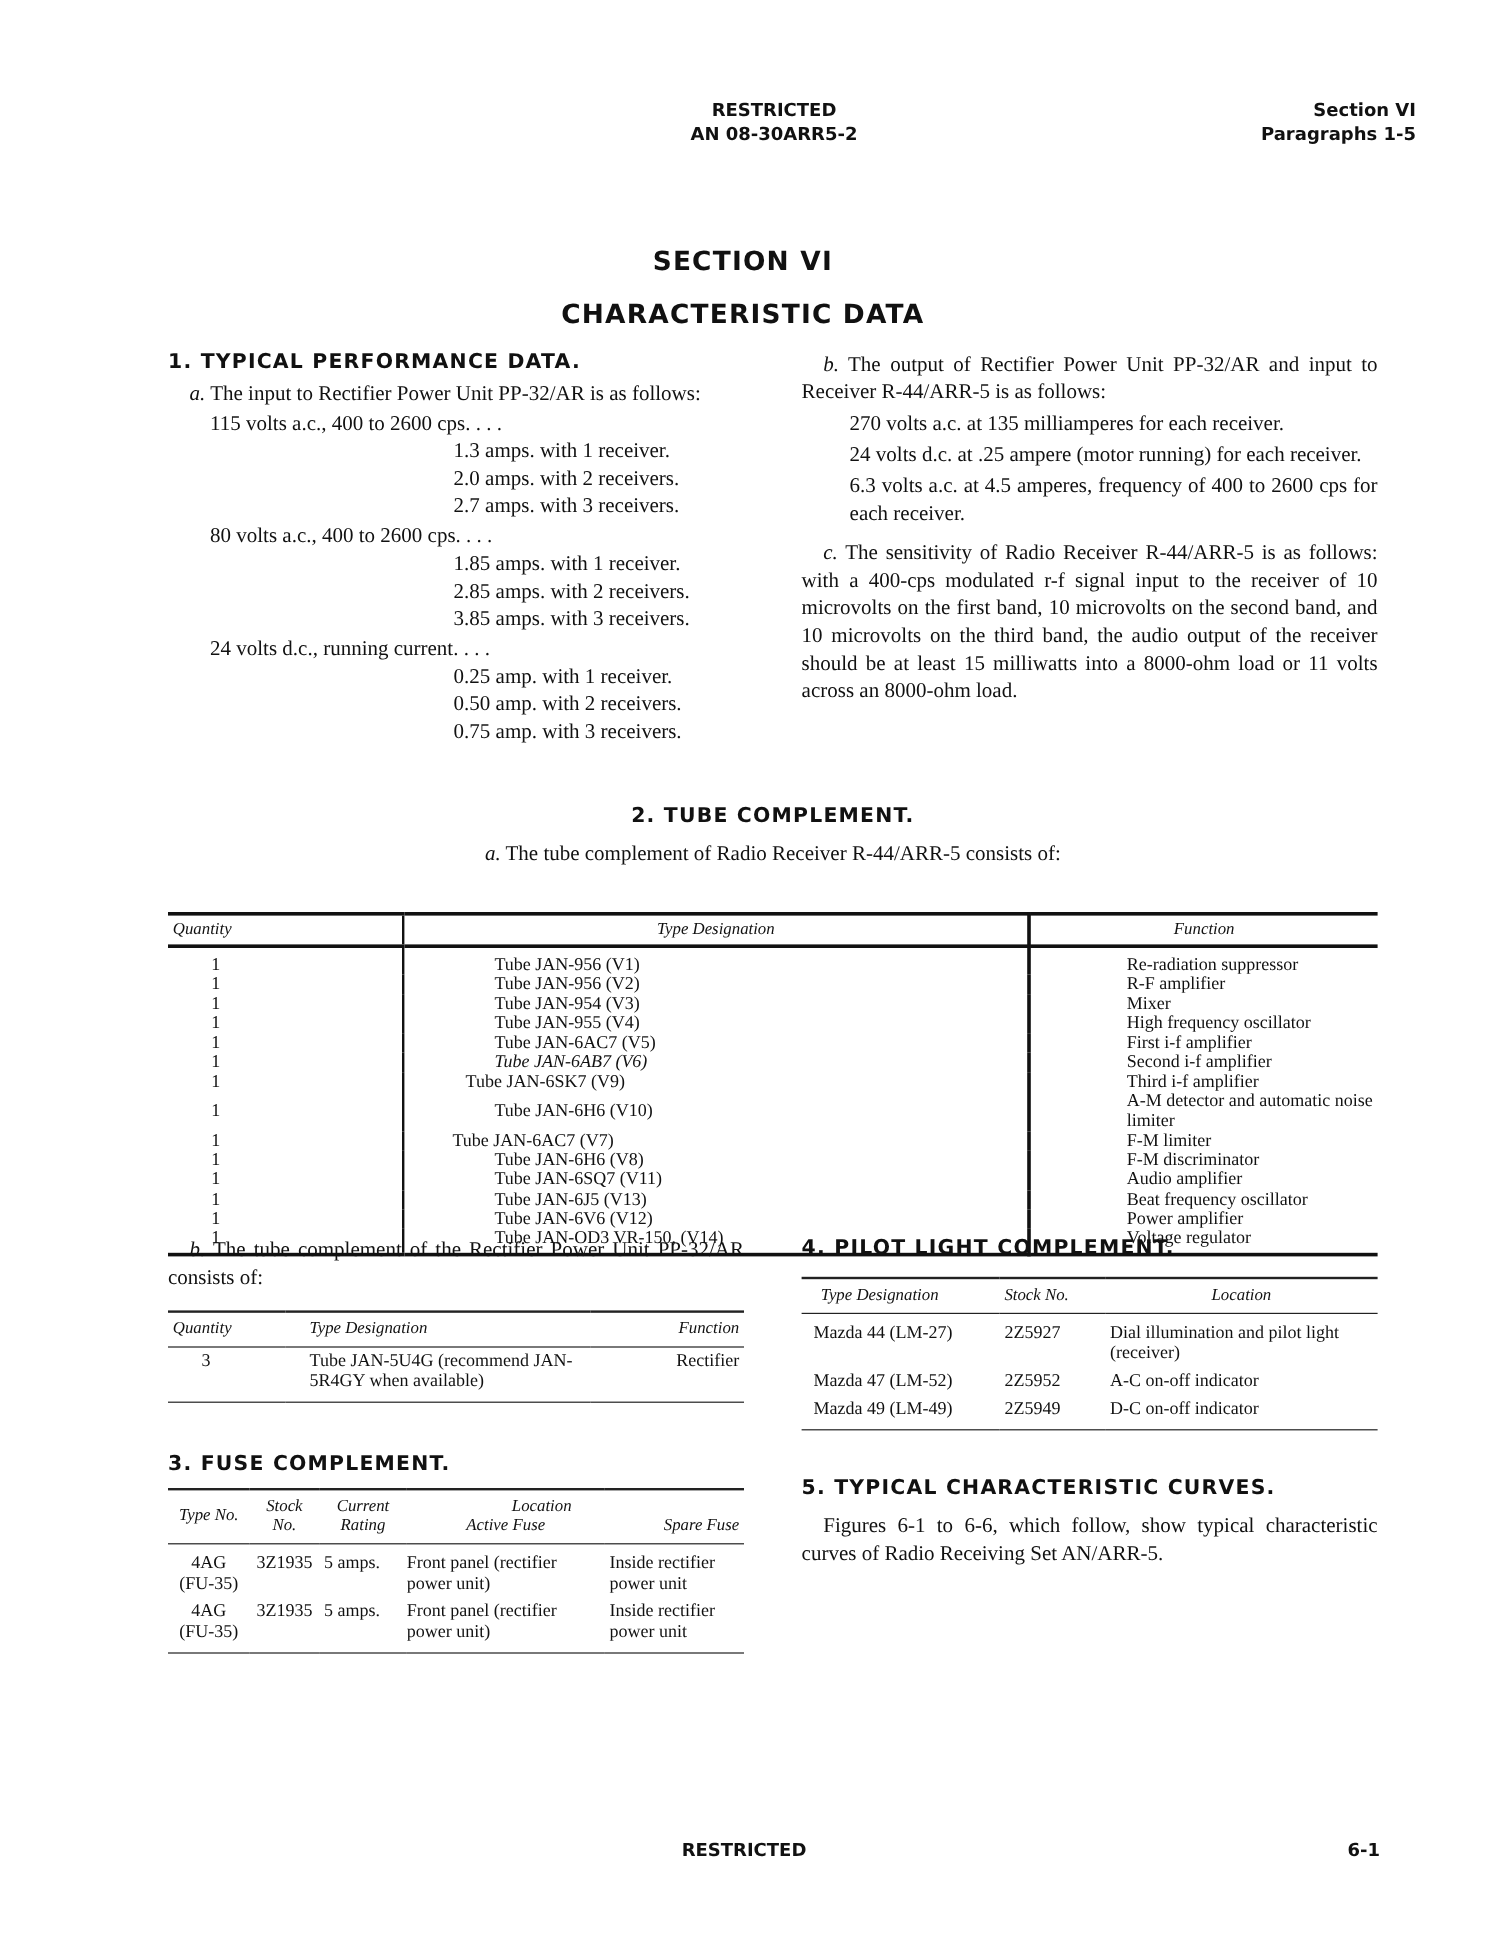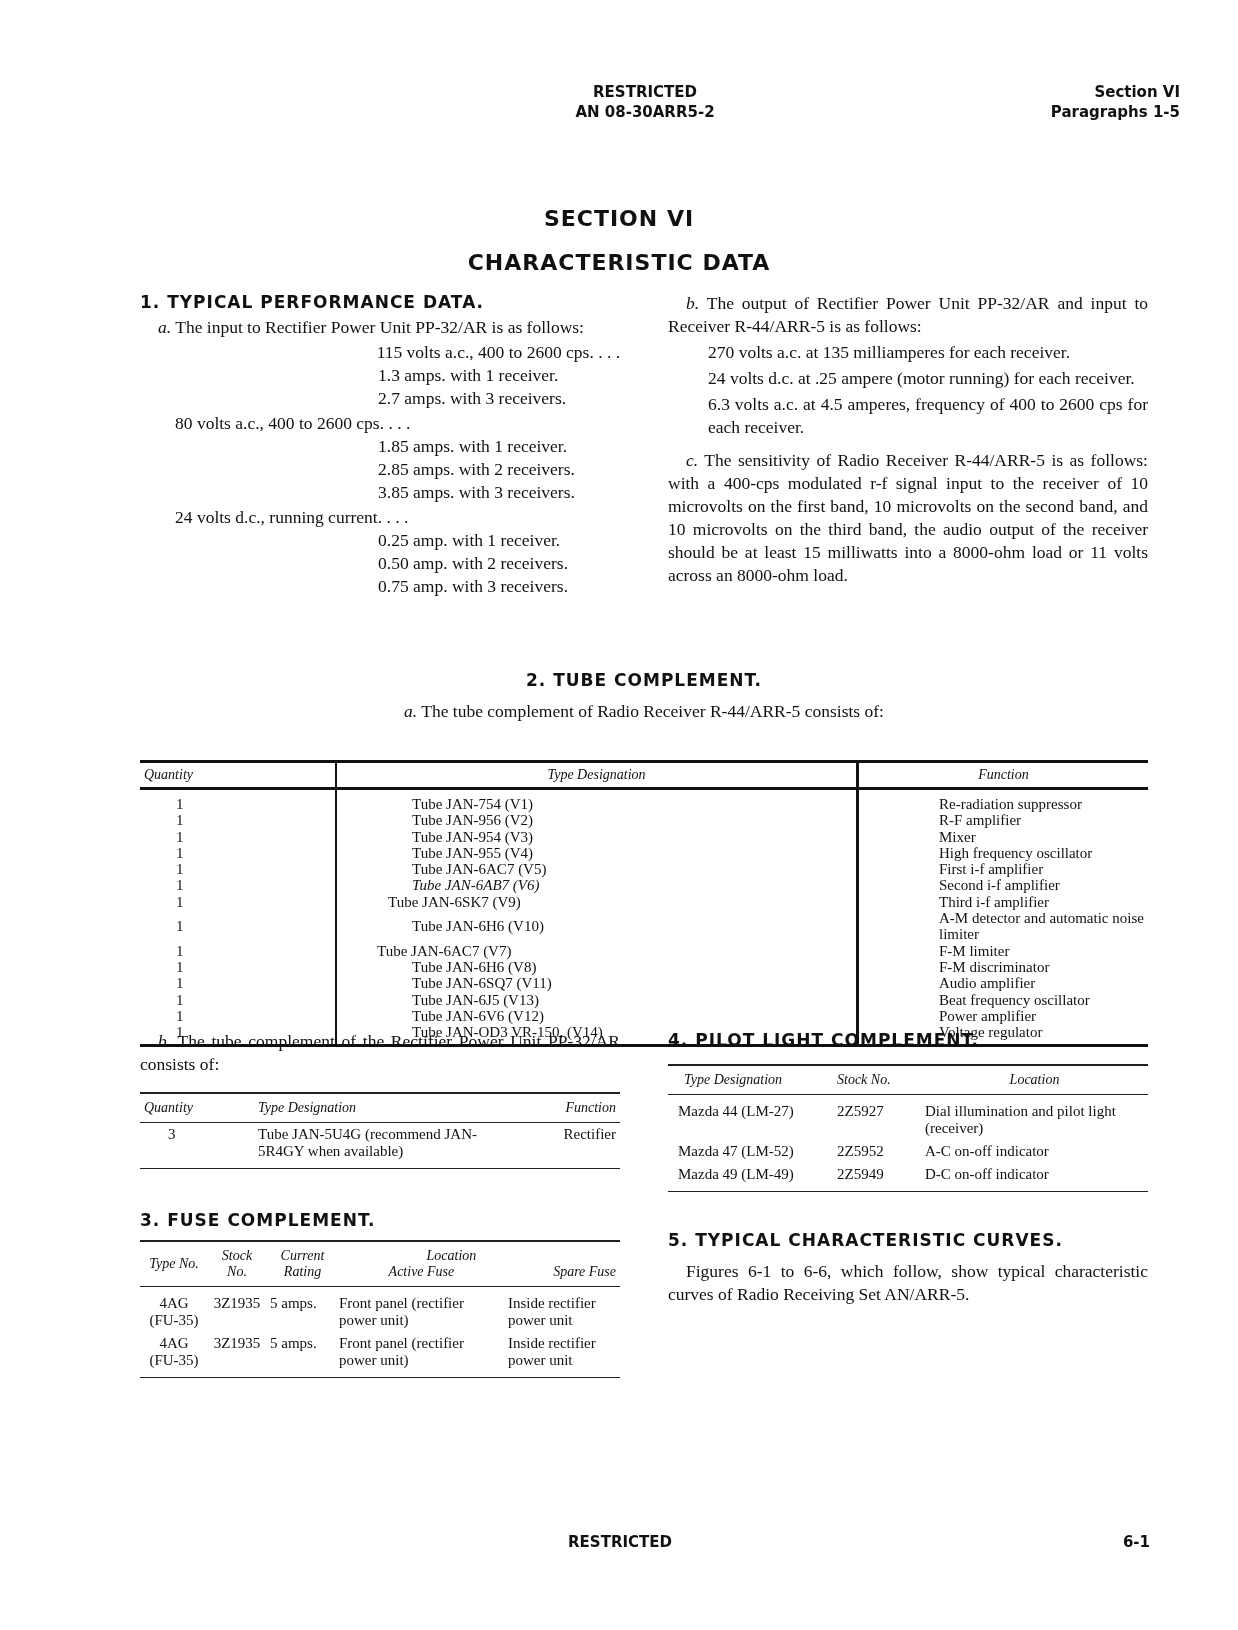--- a/index.html
+++ b/index.html
@@ -42,22 +42,23 @@
 <div class="abs sans title1">SECTION VI</div>
 <div class="abs sans title2">CHARACTERISTIC DATA</div>
 
 <div class="abs" style="left:140px;top:292px;width:480px;">
   <div class="sans h">1. TYPICAL PERFORMANCE DATA.</div>
   <div class="p" style="margin-top:4px;text-indent:18px;">
     <span class="it">a.</span>
     <span>The input to Rectifier Power Unit PP-32/AR is as follows:</span>
   </div>
   <div class="amps" style="margin-top:2px;">
-    <div style="padding-left:35px;text-align:right;">115 volts a.c., 400 to 2600 cps. . . .</div>
+    <div style="padding-left:35px;">115 volts a.c., 400 to 2600 cps. . . .</div>
     <div style="padding-left:238px;">1.3 amps. with 1 receiver.</div>
+    <div style="padding-left:238px;">2.0 amps. with 2 receivers.</div>
     <div style="padding-left:238px;">2.7 amps. with 3 receivers.</div>
     <div style="padding-left:35px;margin-top:2px;">80 volts a.c., 400 to 2600 cps. . . .</div>
     <div style="padding-left:238px;">1.85 amps. with 1 receiver.</div>
     <div style="padding-left:238px;">2.85 amps. with 2 receivers.</div>
     <div style="padding-left:238px;">3.85 amps. with 3 receivers.</div>
     <div style="padding-left:35px;margin-top:2px;">24 volts d.c., running current. . . .</div>
     <div style="padding-left:238px;">0.25 amp. with 1 receiver.</div>
     <div style="padding-left:238px;">0.50 amp. with 2 receivers.</div>
     <div style="padding-left:238px;">0.75 amp. with 3 receivers.</div>
   </div>
@@ -87,21 +88,21 @@
   <thead>
     <tr>
       <th class="c1" style="text-align:left;">Quantity</th>
       <th class="c2" style="text-align:center;">Type Designation</th>
       <th style="text-align:center;">Function</th>
     </tr>
   </thead>
   <tbody id="tube-body">
       <tr>
         <td class="c1" style="padding-left: 36px; padding-top: 6px;">1</td>
-        <td class="c2" style="padding-left: 75px; padding-top: 6px;">Tube JAN-754 (V1)</td>
+        <td class="c2" style="padding-left: 75px; padding-top: 6px;">Tube JAN-956 (V1)</td>
         <td style="padding-left: 80px; padding-top: 6px;">Re-radiation suppressor</td>
       </tr>
       <tr>
         <td class="c1" style="padding-left:36px;">1</td>
         <td class="c2" style="padding-left:75px;">Tube JAN-956 (V2)</td>
         <td style="padding-left:80px;">R-F amplifier</td>
       </tr>
       <tr>
         <td class="c1" style="padding-left:36px;">1</td>
         <td class="c2" style="padding-left:75px;margin-left:20px;">Tube JAN-954 (V3)</td>

